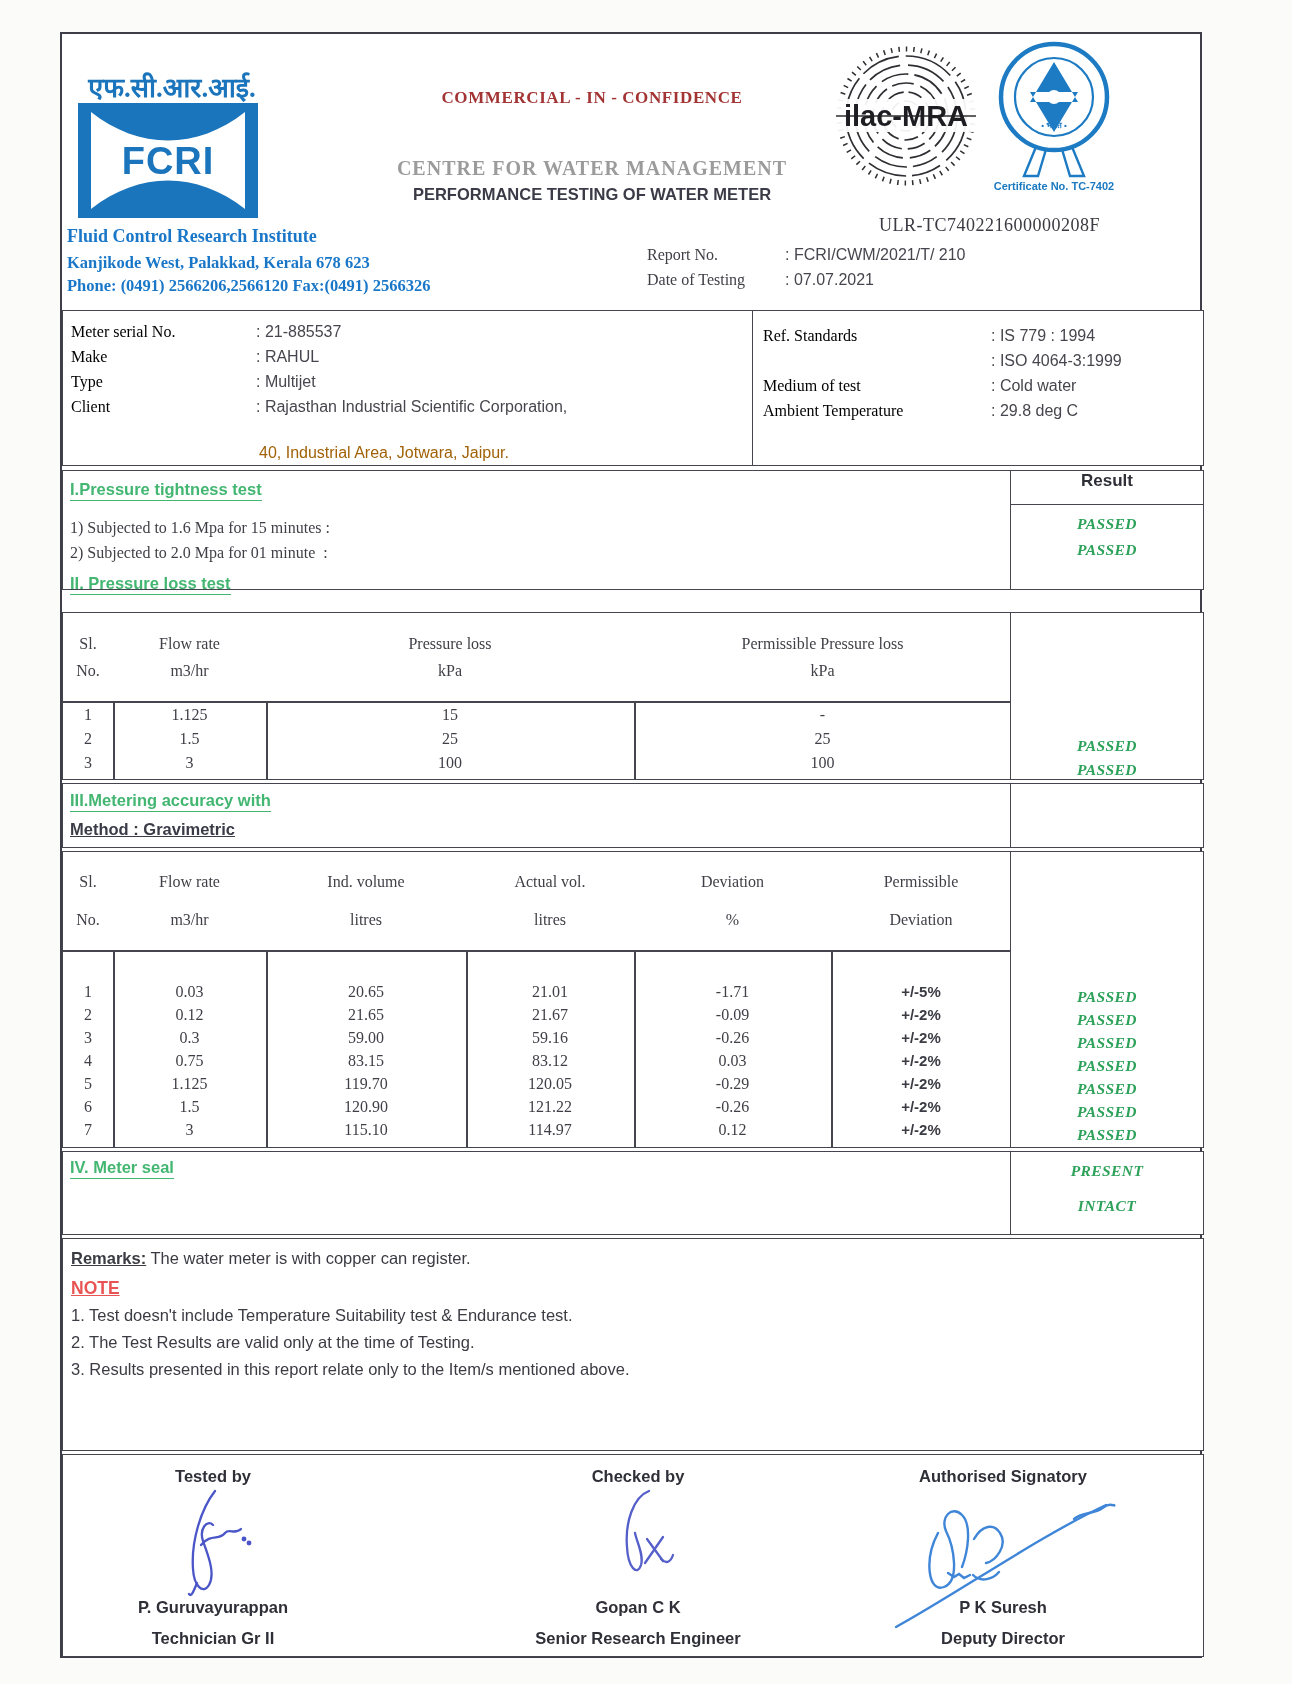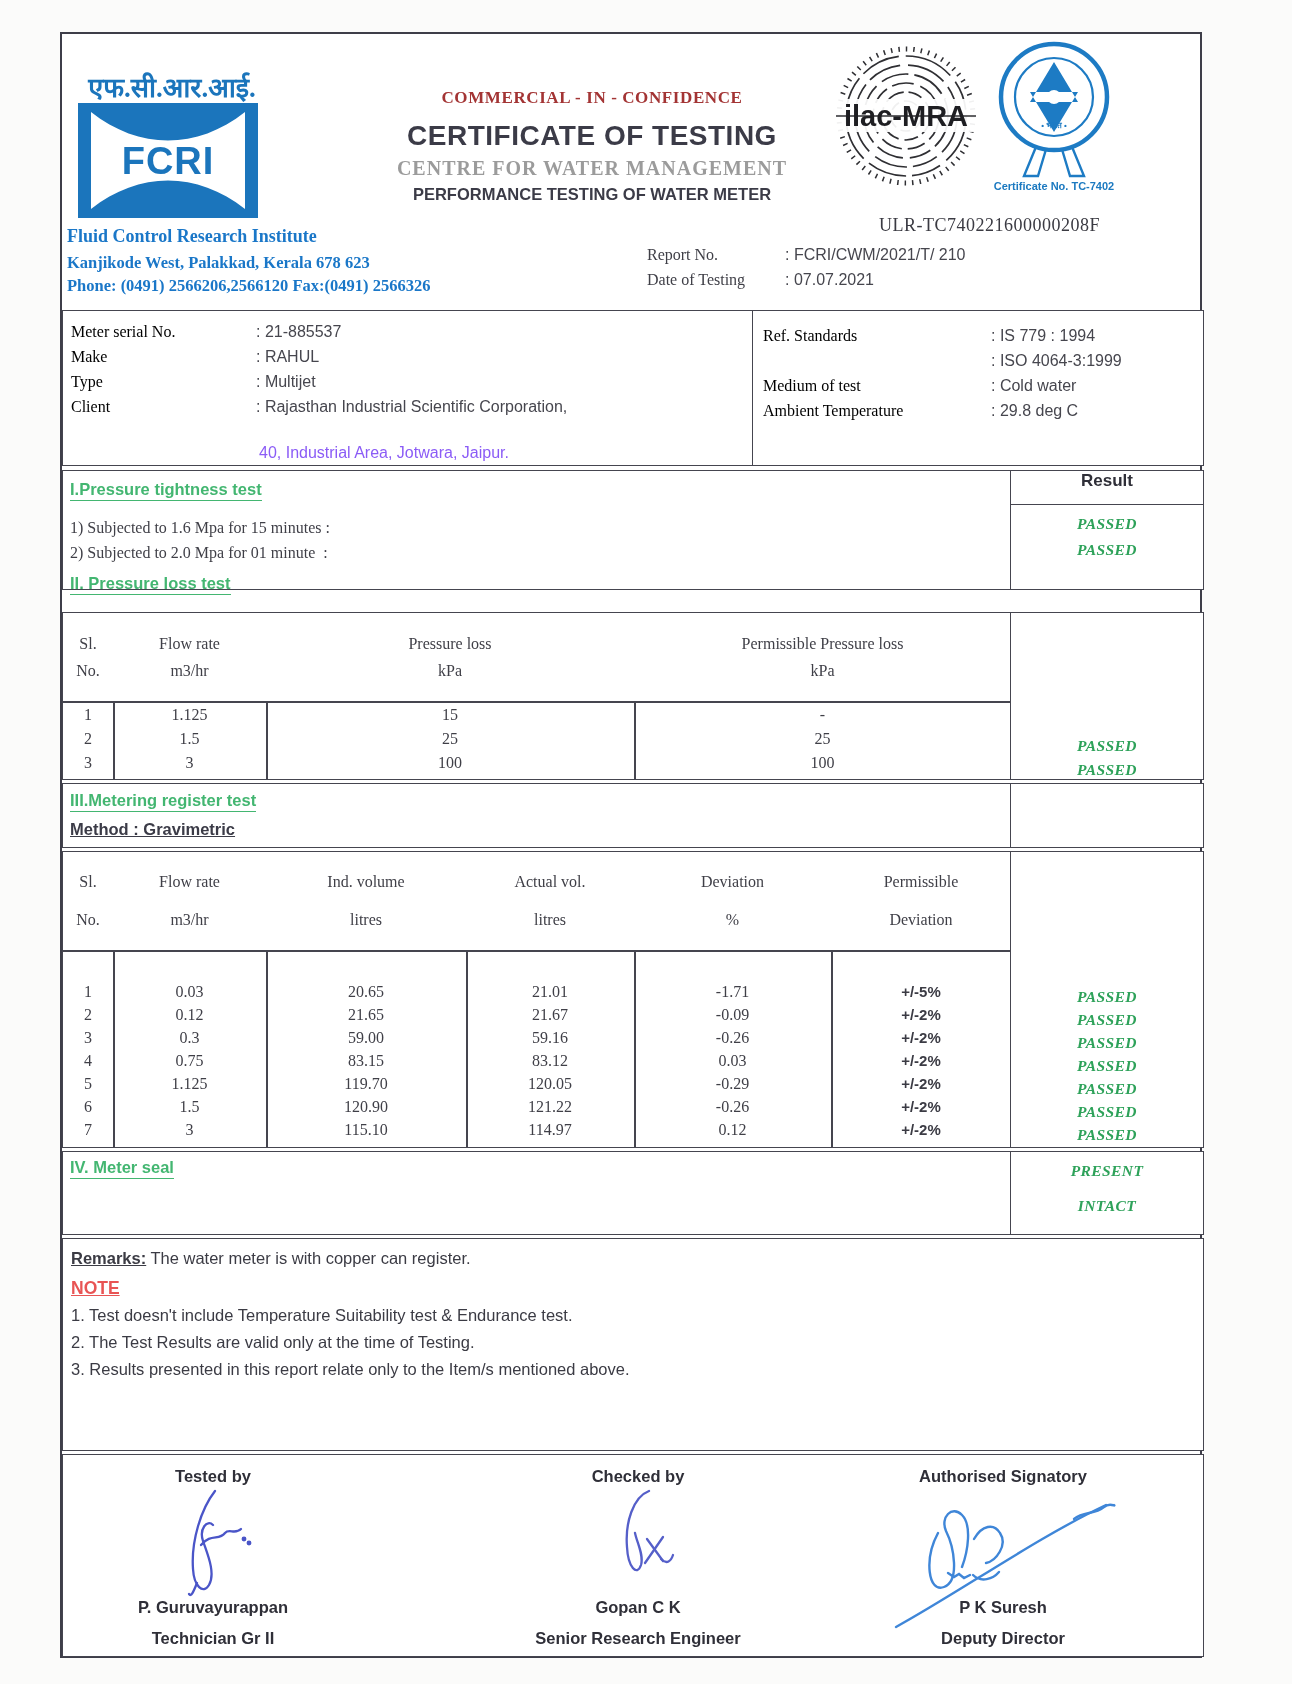--- a/index.html
+++ b/index.html
@@ -42,21 +42,21 @@
     border-bottom:1.7px solid #43b671;padding-bottom:1px;}
   .passed{font:bold italic 15.5px "Liberation Serif",serif;color:#2ea25a;letter-spacing:.4px;}
   
   .meterbox{top:276px;height:156px;}
   .mpaneL{position:absolute;left:0;top:0;bottom:0;width:690px;border-right:1.7px solid #45454f;box-sizing:border-box;padding:8px 0 0 8px;}
   .mpaneR{position:absolute;left:690px;top:0;bottom:0;right:0;padding:12px 0 0 10px;}
   .mrow{height:25px;line-height:25px;white-space:pre;}
   .mrow .lab{display:inline-block;font:16px "Liberation Serif",serif;color:#000000;}
   .mpaneL .lab{width:185px;} .mpaneR .lab{width:228px;}
   .mrow .val{font:16px "Liberation Sans",sans-serif;color:#46464e;}
-  .client2{position:absolute;left:196px;top:133px;font:16px "Liberation Sans",sans-serif;color:#8b5cf6;}
+  .client2{position:absolute;left:196px;top:133px;font:16px "Liberation Sans",sans-serif;color:#a16207;}
   
   .sec1{top:436px;height:120px;}
   .sec1 .t{position:absolute;left:7px;top:9px;}
   .tline{position:absolute;left:7px;font:16px "Liberation Serif",serif;color:#3f3f47;white-space:pre;}
   .sec2t{position:absolute;left:7px;top:103px;}
   .reshdr{height:33px;line-height:33px;text-align:center;font:bold 17px "Liberation Sans",sans-serif;
     color:#2f2f38;border-bottom:1.7px solid #45454f;}
   .resline{position:absolute;width:100%;text-align:center;}
   
   .plgrid{display:grid;grid-template-columns:50px 153px 368px 377px;}
@@ -112,21 +112,20 @@
       <rect x="1" y="1" width="180" height="115" fill="#1b75bc"></rect>
       <path d="M14,10 C62,48 120,48 168,10 L168,107 C120,69 62,69 14,107 Z" fill="#ffffff"></path>
       <text x="91" y="72" text-anchor="middle" font-family="Liberation Sans, sans-serif" font-size="38" font-weight="bold" fill="#1b75bc" letter-spacing="1">FCRI</text>
     </svg>
 
     <div class="org-name">Fluid Control Research Institute</div>
     <div class="org-addr">Kanjikode West, Palakkad, Kerala 678 623</div>
     <div class="org-phone">Phone: (0491) 2566206,2566120 Fax:(0491) 2566326</div>
 
     <div class="confidence">COMMERCIAL - IN - CONFIDENCE</div>
-    <div class="title-main">CERTIFICATE OF TESTING</div>
     <div class="title-centre">CENTRE FOR WATER MANAGEMENT</div>
     <div class="title-perf">PERFORMANCE TESTING OF WATER METER</div>
 
     <svg class="ilac" viewBox="0 0 152 152">
       <g fill="none" stroke="#2f2f33">
         <circle cx="76" cy="76" r="67" stroke-width="5" stroke-dasharray="1.5 6"></circle>
         <circle cx="76" cy="76" r="60" stroke-width="1.7" stroke-dasharray="50 8 30 6 40 7"></circle>
         <circle cx="76" cy="76" r="51" stroke-width="1.7" stroke-dasharray="40 7 26 6 34 8"></circle>
         <circle cx="76" cy="76" r="42" stroke-width="1.7" stroke-dasharray="34 6 22 7 28 6"></circle>
         <circle cx="76" cy="76" r="33" stroke-width="1.7" stroke-dasharray="26 6 18 6 22 7"></circle>
@@ -252,21 +251,21 @@
 
         <div class="plres passed">PASSED</div>
 
         <div class="plres passed">PASSED</div>
 
     </div>
   </div>
 
   <div class="box accheadbox">
     <div class="mainpane">
-      <span class="greenhead" style="position:absolute;left:7px;top:7px;">III.Metering register test</span>
+      <span class="greenhead" style="position:absolute;left:7px;top:7px;">III.Metering accuracy with</span>
       <div class="methodt">Method : Gravimetric</div>
     </div>
     <div class="respane"></div>
   </div>
 
   <div class="box acctablebox">
     <div class="mainpane">
       <div class="agrid ahead">
         <div class="hcell">
             <span>Sl.</span>

